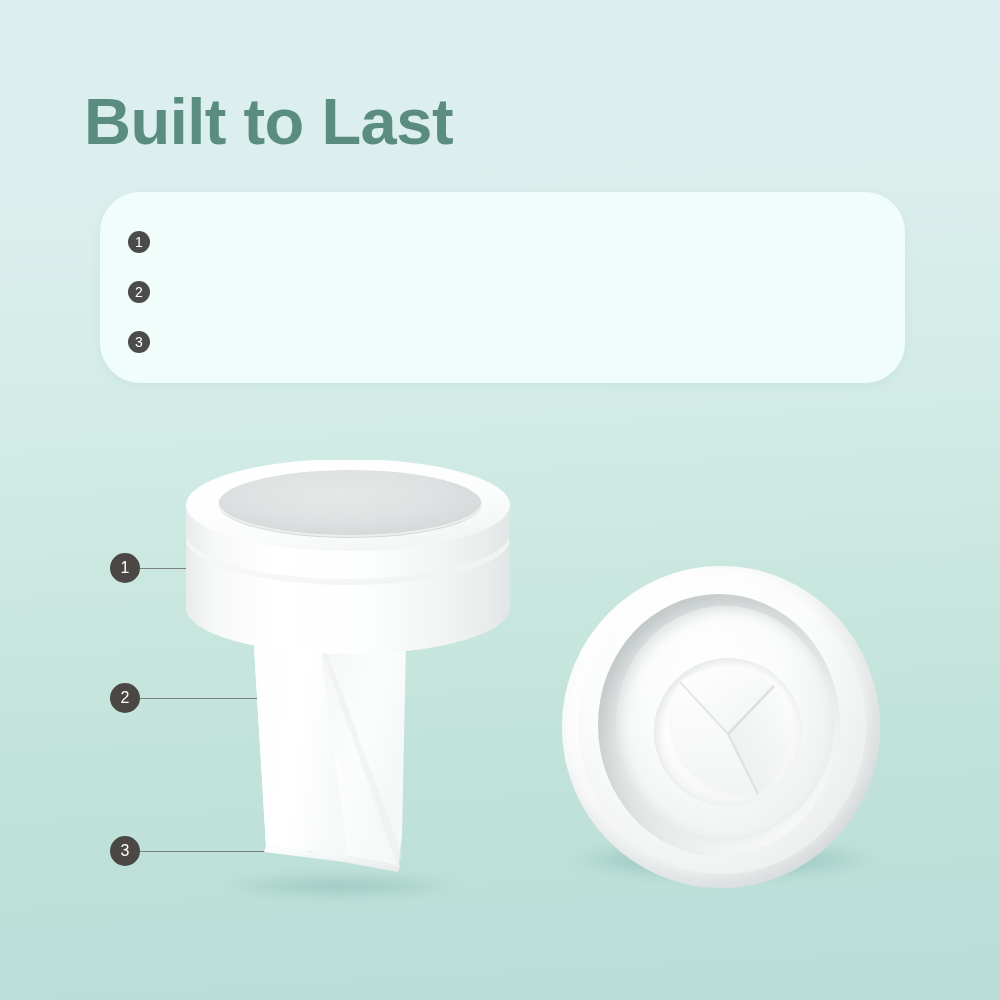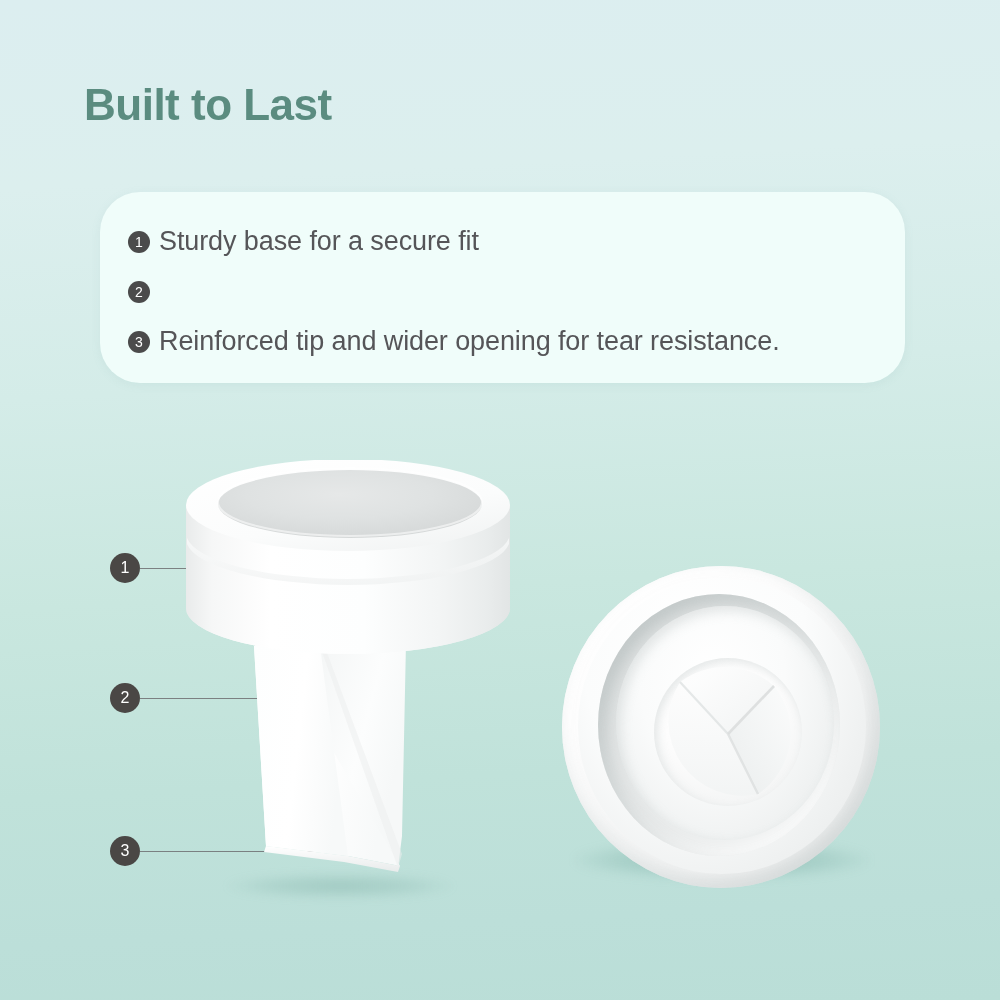--- a/index.html
+++ b/index.html
@@ -26,22 +26,22 @@
                 #c0e2da 76%,
                 #bcdfd9 90%,
                 #badeD7 100%);
     overflow: hidden;
   }
 
   
   #page-title {
     position: absolute;
     left: 84px;
-    top: 82px;
-    font-size: 44px;
+    top: 88px;
+    font-size: 65px;
     font-weight: bold;
     letter-spacing: -0.5px;
     color: #5b8c80;
     line-height: 1.05;
     white-space: nowrap;
   }
 
   
   #feature-card {
     position: absolute;
@@ -235,30 +235,28 @@
 
 <div id="stage">
 
   <div id="page-title">Built to Last</div>
 
   <div id="feature-card">
     <ul id="feature-list">
 
       <li class="feature-item">
         <span class="badge">1</span>
-        <span class="feature-text">Sturdy base for a secure fit</span>
       </li>
 
       <li class="feature-item">
         <span class="badge">2</span>
       </li>
 
       <li class="feature-item">
         <span class="badge">3</span>
-        <span class="feature-text">Reinforced tip and wider opening for tear resistance.</span>
       </li>
 
     </ul>
   </div>
 
   <div class="callout" id="callout-1">
     <span class="callout-dot">1</span>
     <span class="callout-line"></span>
   </div>
   <div class="callout" id="callout-2">

